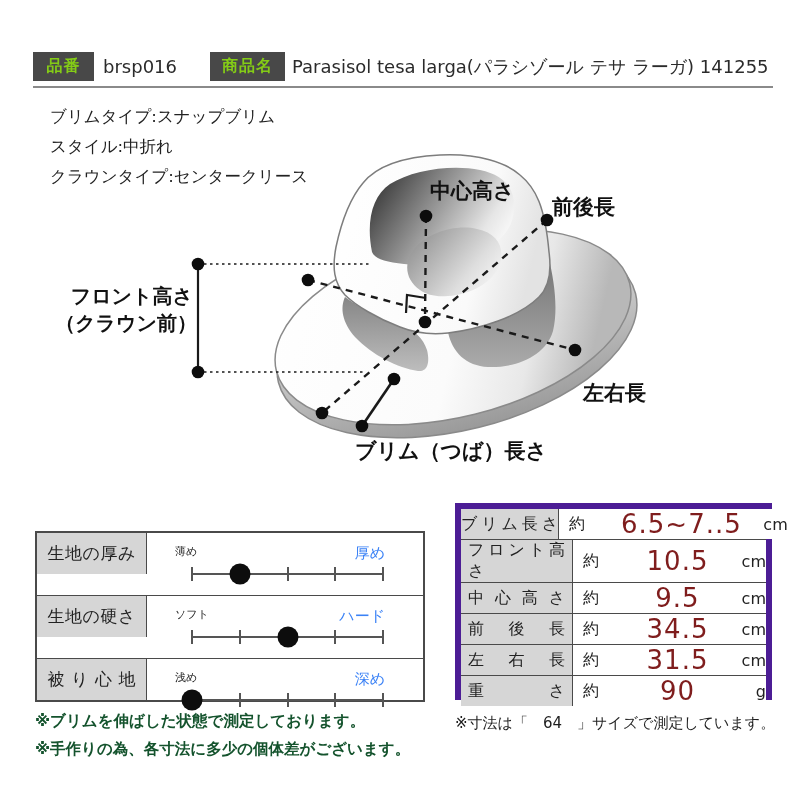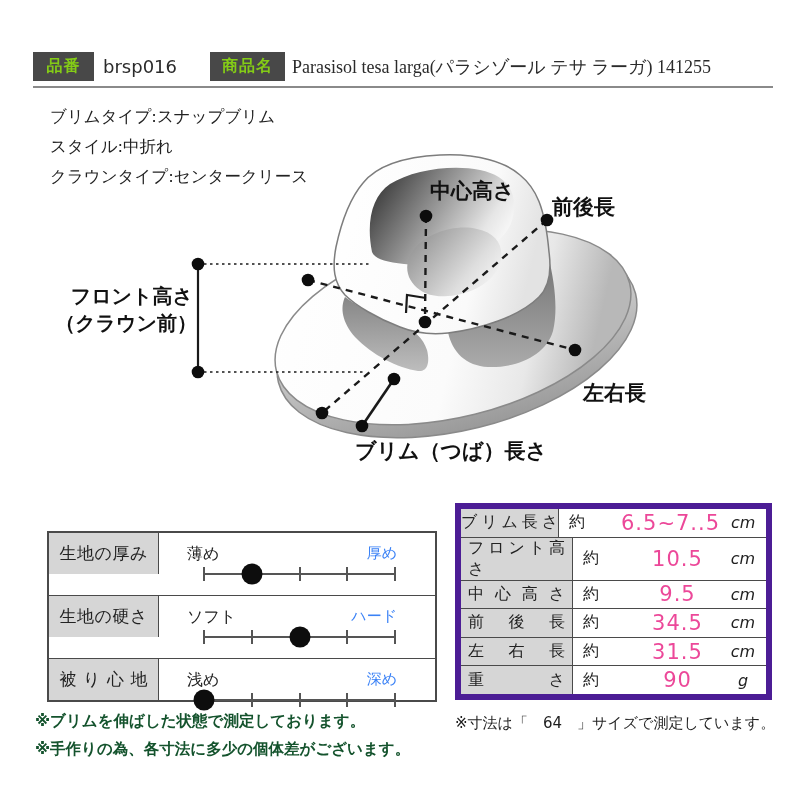--- a/index.html
+++ b/index.html
@@ -15,63 +15,63 @@
     display:flex; align-items:center; justify-content:center;
     font-size:16px; font-weight:bold; letter-spacing:1px;
   }
   .hdr-box.b1 { left:33px; width:61px; }
   .hdr-box.b2 { left:210px; width:75px; }
   .hdr-val {
     position:absolute; top:52px; height:29px; display:flex; align-items:center;
     font-size:18px; color:#2b2b2b;
   }
   .hdr-val.v1 { left:103px; }
-  .hdr-val.v2 { left:292px;font-family:Liberation Serif, serif; }
+  .hdr-val.v2 { left:292px; }
   .hdr-rule { position:absolute; left:33px; top:86px; width:740px; height:2px; background:#8a8a8a; }
   
   .spec-lines { position:absolute; left:50px; top:102px; }
   .spec-line { font-size:16.5px; line-height:30px; color:#222; }
   
   .diagram { position:absolute; left:0; top:130px; width:800px; height:350px; }
   .dlabel text { font-weight:bold; font-size:21px; fill:#111; }
   .dlabel text.small { font-size:20px; }
   
   .fabric-table {
-    position:absolute; left:47px; top:531px; width:390px; height:171px;
+    position:absolute; left:35px; top:531px; width:390px; height:171px;
     border:2px solid #4a4a4a; display:flex; flex-direction:column; background:#fff;gap:21px;
   }
   .frow { flex:1; display:flex; border-top:1.5px solid #4a4a4a; position:relative; }
   .frow:first-child { border-top:none; }
   .flabel {
     width:110px; background:#d6d6d6; border-right:1.5px solid #4a4a4a;
     display:flex; align-items:center; justify-content:center;
   }
   .flabel span { display:block; width:88px; font-size:17px; color:#222; text-align:justify; text-align-last:justify; }
   .fslider { position:relative; flex:1; }
-  .smin { position:absolute; left:28px; top:11px; font-size:16px; color:#222; }
+  .smin { position:absolute; left:28px; top:11px; font-size:11px; color:#222; }
   .smax { position:absolute; right:38px; top:11px; font-size:15px; color:#3b82f6;font-family:Liberation Serif, serif; }
   .track { position:absolute; left:45px; right:40px; top:40px; height:2px; background:#555; }
   .tick { position:absolute; top:-6px; width:2px; height:14px; background:#555; transform:translateX(-50%); }
   .sdot { position:absolute; top:1px; width:21px; height:21px; background:#0d0d0d; border-radius:50%; transform:translate(-50%,-50%); }
   
   .measure-table {
     position:absolute; left:455px; top:503px; width:317px; height:197px;
     border:6px solid #4c1d95; display:flex; flex-direction:column; background:#fff;
   }
   .mrow { flex:1; display:flex; border-top:1.5px solid #4a4a4a; }
   .mrow:first-child { border-top:none; }
   .mlabel {
     width:112px; background:#d6d6d6; border-right:1.5px solid #4a4a4a;
     display:flex; align-items:center; justify-content:center;
   }
   .mlabel span { display:block; width:97px; font-size:16px; color:#222; text-align:justify; text-align-last:justify; }
   .mval { flex:1; display:flex; align-items:center; background:#fff; }
   .approx { margin-left:10px; font-size:16px; color:#222; }
-  .num { flex:1; text-align:center; font-size:21px; color:#ec4899; letter-spacing:1px;margin-left:36px; }
-  .unit { width:46px; text-align:center; font-size:16px; color:#222;font-style:italic; }
+  .num { flex:1; text-align:center; font-size:26px; color:#7f1d1d; letter-spacing:1px;margin-left:36px; }
+  .unit { width:46px; text-align:right; font-size:16px; color:#222; }
   
   .notes-left { position:absolute; left:35px; top:707px; }
   .note-line { font-size:15.5px; line-height:28px; color:#14532d;font-weight:bold; }
   .note-right { position:absolute; left:455px; top:714px; font-size:15px; color:#1e1e1e; }
 </style>
 </head>
 <body>
 
 <div class="sheet">
 

